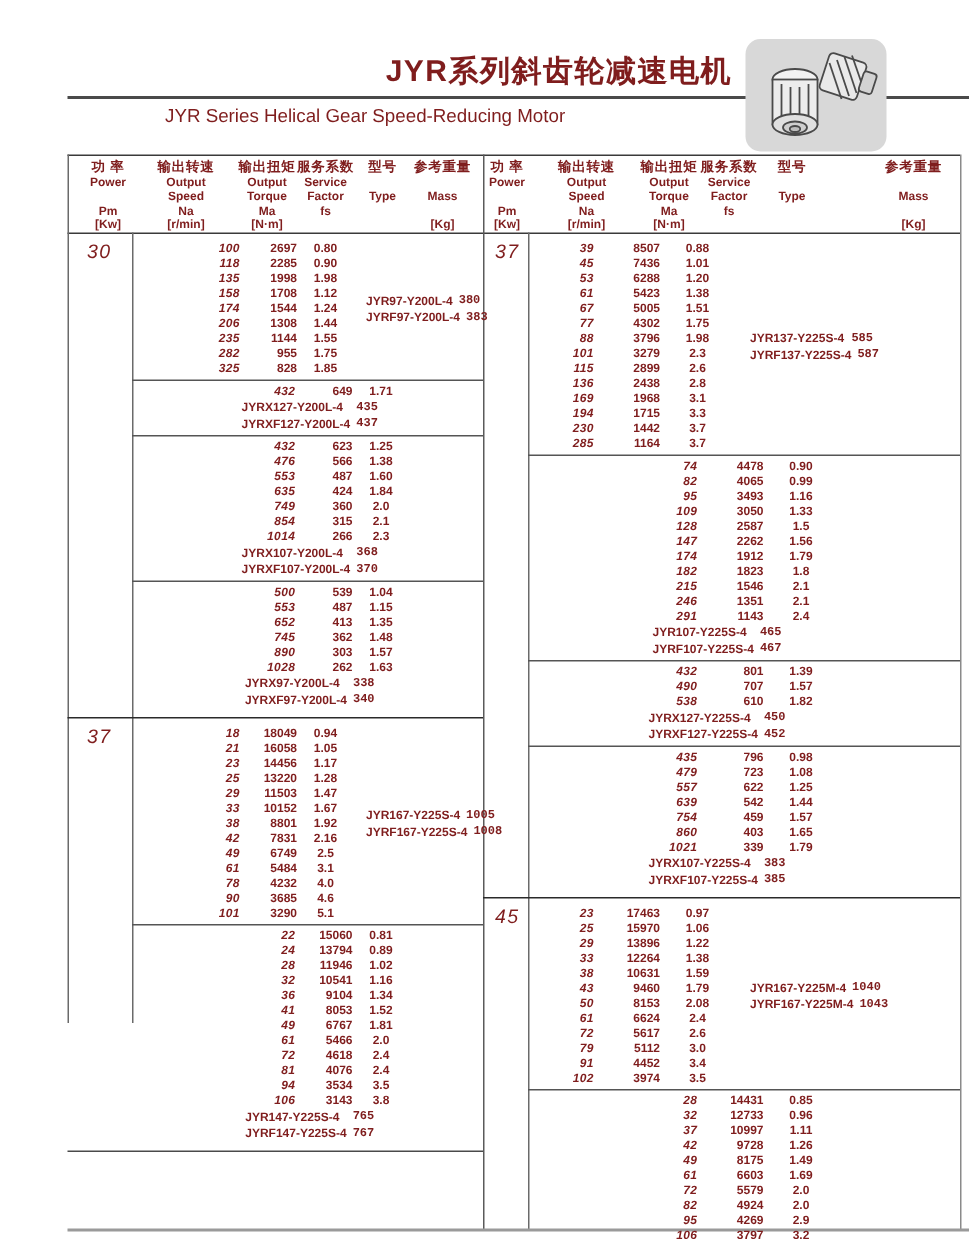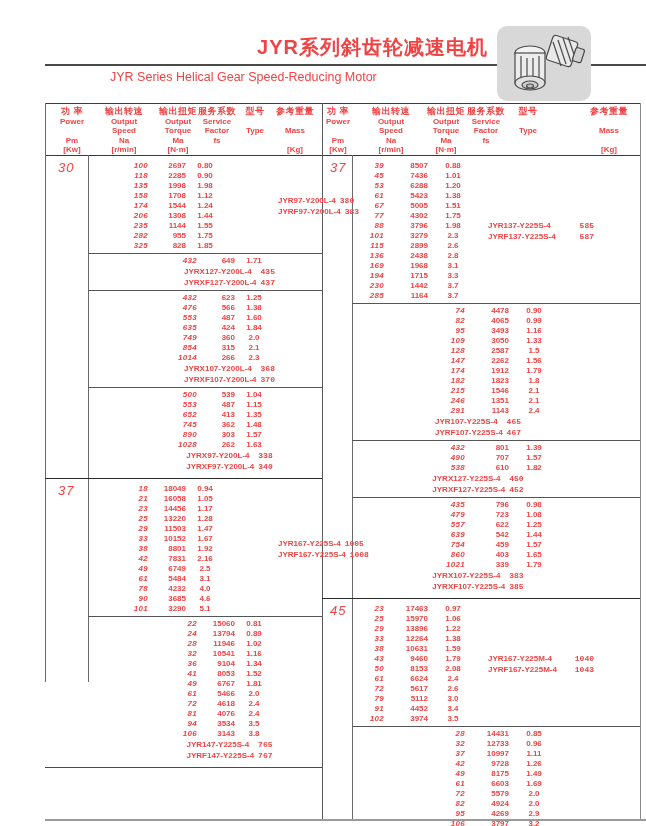--- a/index.html
+++ b/index.html
@@ -1,18 +1,18 @@
 <!DOCTYPE html>
 <html><head>
 <meta charset="utf-8">
 <style>
   html,body{margin:0;padding:0;background:#ffffff;}
   .page{
     position:relative;width:646px;height:826px;background:#fff;
-    font-family:"Liberation Sans",sans-serif;color:#ef4444;overflow:hidden;
+    font-family:"Liberation Sans",sans-serif;color:#7f1d1d;overflow:hidden;
   }
   
   .title-zh{
     position:absolute;top:34px;right:158px;font-size:20px;font-weight:700;
     letter-spacing:1px;white-space:nowrap;
   }
   .title-rule{position:absolute;top:64px;left:45px;width:601px;height:2px;background:#4a4a4a;}
   .subtitle{
     position:absolute;top:70px;left:110px;width:440px;text-align:left;
     font-size:12.5px;font-weight:400;white-space:nowrap;
@@ -48,34 +48,34 @@
   #bright{left:322px;width:318px;}
   .section{display:flex;padding:3px 0 4px;}
   .section + .section{border-top:1px solid #2a2a2a;}
   .power-cell{
     flex:none;box-sizing:border-box;font-style:italic;font-weight:400;
     font-size:13px;letter-spacing:1px;padding-top:1px;
   }
   #bleft .power-cell{width:43px;padding-left:13px;}
   #bright .power-cell{width:30px;padding-left:8px;}
   .groups{flex:1;min-width:0;}
-  .group{display:flex;align-items:center;padding:2px 0;}
+  .group{display:flex;align-items:center;padding:2px 12px;}
   .group + .group{border-top:1px solid #555;flex-direction:column;}
   .rows{flex:none;}
   #bleft .rows{width:136px;}
   #bright .rows{width:126px;}
   .row{display:grid;height:10px;line-height:10px;}
   #bleft .row{grid-template-columns:60px 38px 38px;}
   #bright .row{grid-template-columns:32px 44px 50px;}
   .cell{font-size:8px;font-weight:700;}
   .speed{font-style:italic;text-align:right;letter-spacing:0.3px;}
   .torque{text-align:right;font-weight:600;}
   .factor{text-align:center;font-weight:600;}
   .types{flex:1;min-width:0;}
-  #bleft .types{padding-left:8px;padding-right:5px;margin-left:46px;}
+  #bleft .types{padding-left:8px;padding-right:5px;}
   #bright .types{padding-left:10px;padding-right:46px;}
   .typeline{display:flex;height:11px;line-height:11px;}
   .typename{flex:1;font-size:8px;font-weight:700;white-space:nowrap;}
   .typemass{font-size:8px;font-weight:600;text-align:right;padding-left:4px;font-family:Liberation Mono, monospace;}
 </style>
 </head>
 <body>
 
 <div class="page">
 

